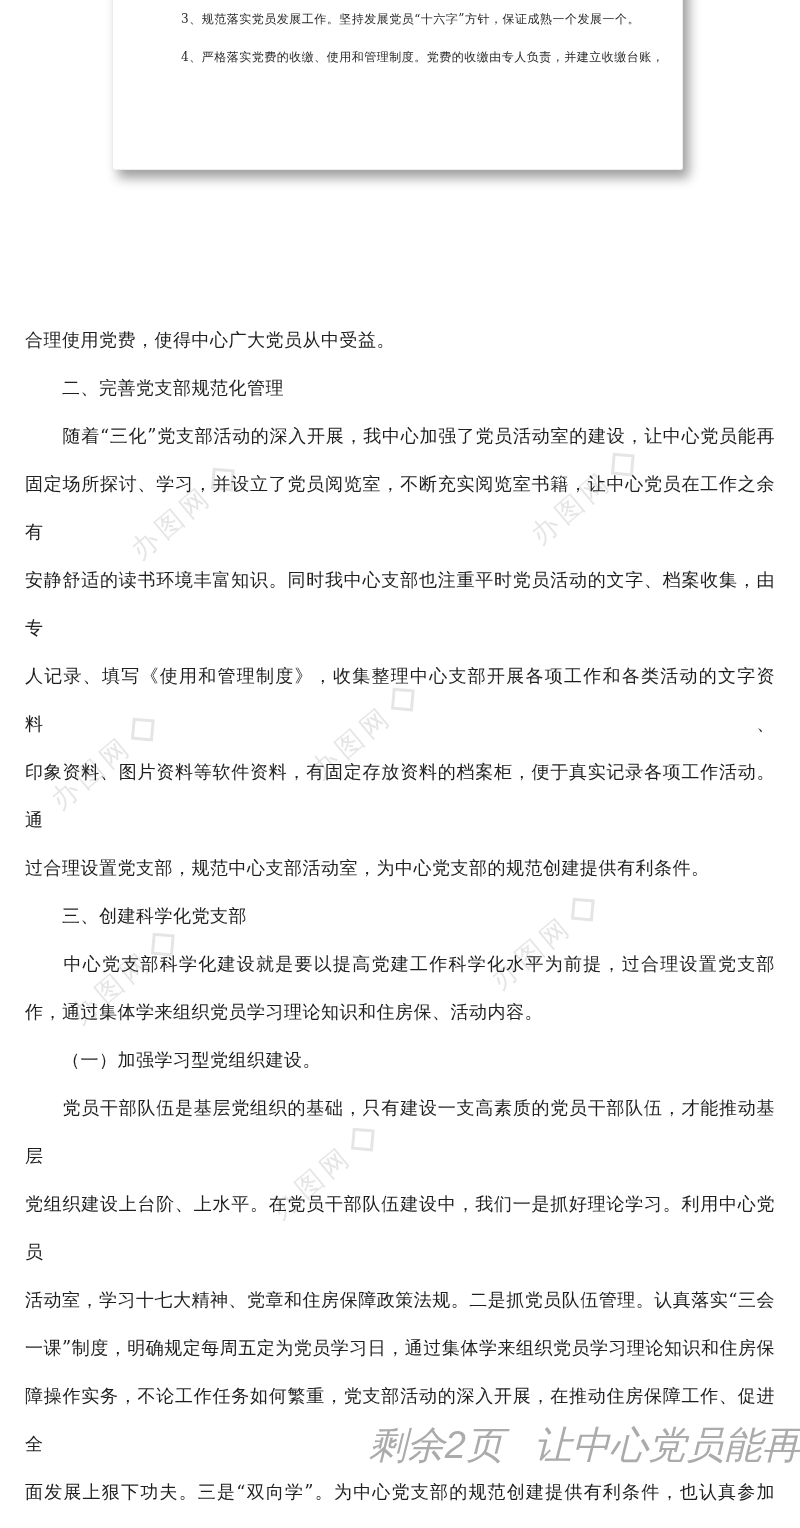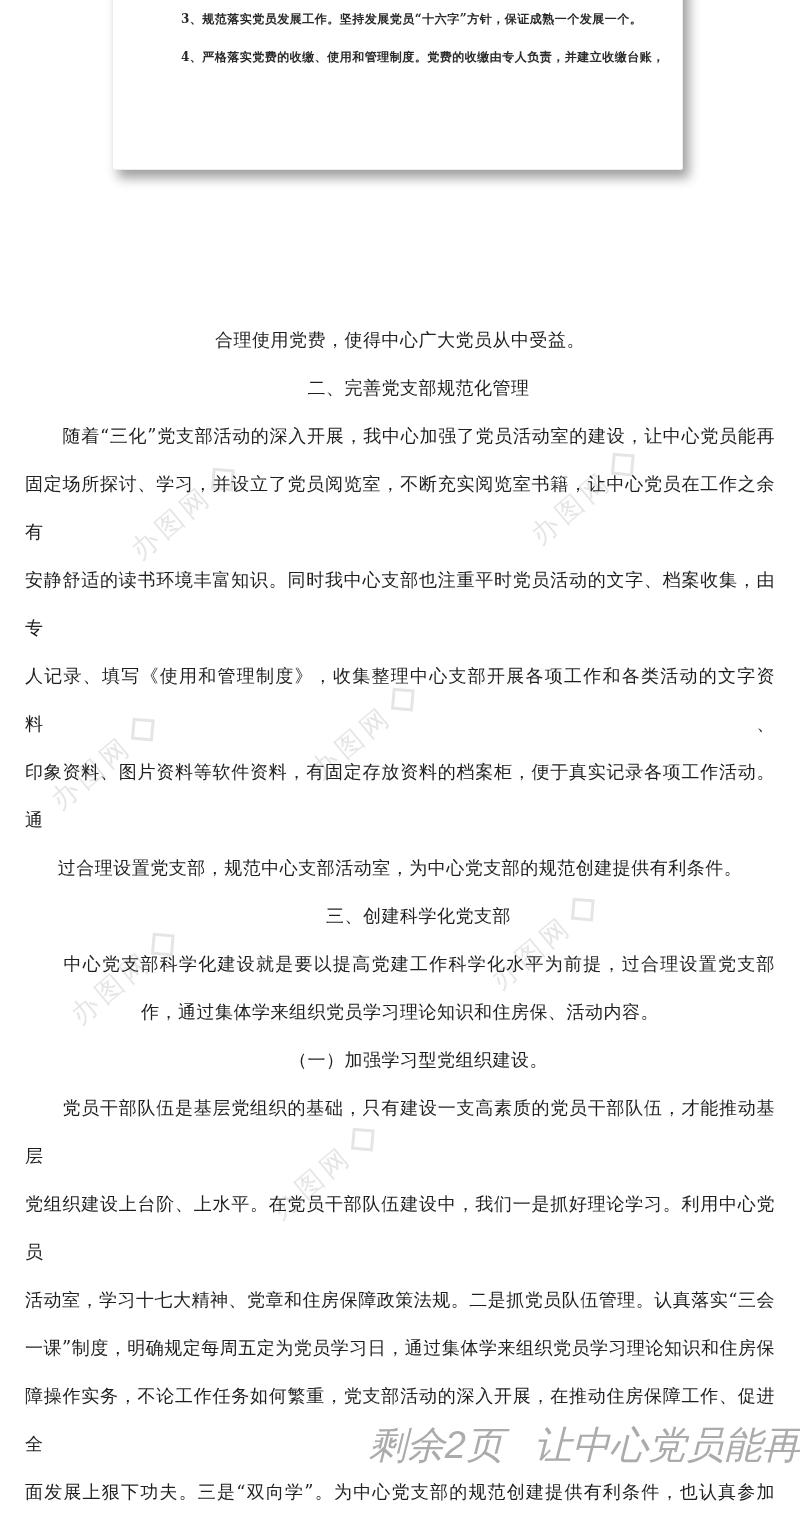--- a/index.html
+++ b/index.html
@@ -21,21 +21,20 @@
     box-shadow:6px 8px 12px rgba(0,0,0,0.38);
     box-sizing:border-box;
     padding:23px 42px 0 68px;
   }
   .card-line{
     font-size:12px;
     line-height:38px;
     color:#2a2a2a;
     white-space:nowrap;
     letter-spacing:0.5px;
-    font-weight:bold;
   }
   
   .watermark-layer{position:absolute;inset:0;pointer-events:none;}
   .watermark{
     position:absolute;
     display:flex;align-items:center;gap:8px;
     transform:rotate(-40deg);
     color:rgba(0,0,0,0.10);
     font-size:27px;
     letter-spacing:5px;
@@ -52,21 +51,21 @@
   .doc-body{
     position:absolute;
     left:25px;top:316px;
     width:750px;
     color:#1f1f1f;
   }
   .doc-line{
     font-size:18px;
     line-height:48px;
     letter-spacing:0.5px;
-    text-align:center;
+    text-align:left;
     white-space:pre-wrap;
   }
   .doc-line.fill{
     text-align:justify;
     text-align-last:justify;
   }
   
   .footer{
     position:absolute;
     left:0;top:1420px;

